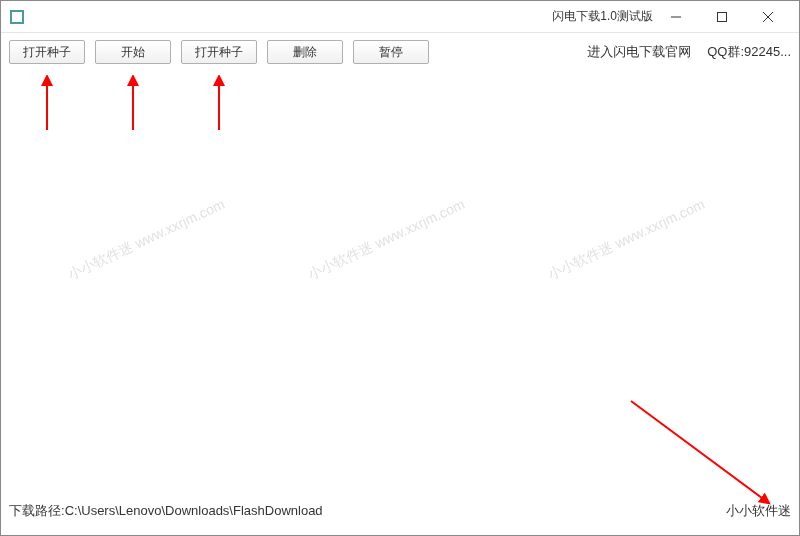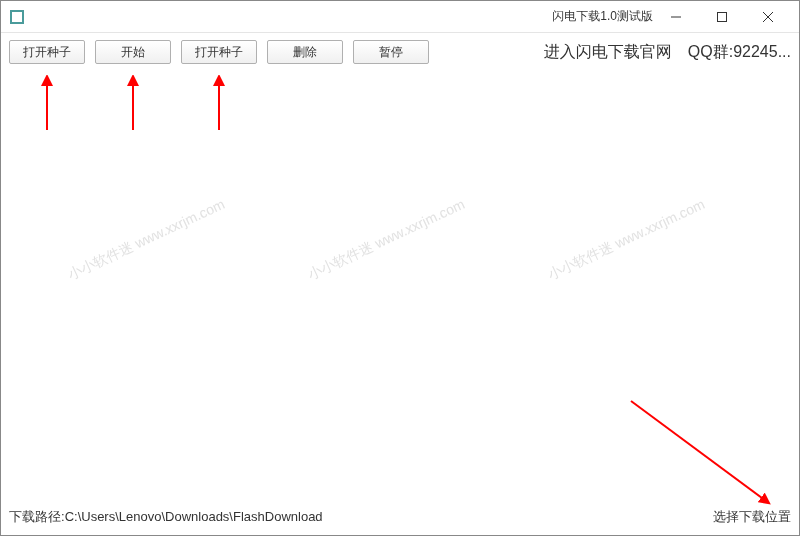--- a/index.html
+++ b/index.html
@@ -69,21 +69,21 @@
       color: #333333;
       cursor: pointer;
       display: flex;
       align-items: center;
       justify-content: center;
     }
     .toolbar-right {
       margin-left: auto;
       display: flex;
       gap: 16px;
-      font-size: 16px;
+      font-size: 13px;
       color: #333333;
     }
     .toolbar-link {
       cursor: pointer;
     }
     .content-area {
       position: absolute;
       top: 70px;
       left: 0;
       right: 0;
@@ -95,21 +95,21 @@
       position: absolute;
       color: #e2e2e2;
       font-size: 14px;
       transform: rotate(-25deg);
       white-space: nowrap;
       pointer-events: none;
       user-select: none;
     }
     .statusbar {
       position: absolute;
-      bottom: 6px;
+      bottom: 12px;
       left: 0;
       right: 0;
       height: 24px;
       display: flex;
       align-items: center;
       padding: 0 8px;
       font-size: 13px;
       color: #333333;
       background: #ffffff;
     }
@@ -169,21 +169,21 @@
 <div class="content-area">
   <div class="watermark" style="top:160px; left:60px;">小小软件迷 www.xxrjm.com</div>
   <div class="watermark" style="top:160px; left:300px;">小小软件迷 www.xxrjm.com</div>
   <div class="watermark" style="top:160px; left:540px;">小小软件迷 www.xxrjm.com</div>
 </div>
 
 <div class="statusbar">
   <span class="status-path">
     <span>下载路径:</span><span>C:\Users\Lenovo\Downloads\FlashDownload</span>
   </span>
-  <span class="status-choose">选择下载位置</span>
+  <span class="status-choose">小小软件迷</span>
 </div>
 
 <svg class="arrow" style="top:74px; left:36px;" width="20" height="60">
   <defs>
       <marker id="ah1" markerWidth="6" markerHeight="6" refX="3" refY="3" orient="auto">
         <path d="M0,0 L6,3 L0,6 Z" fill="#ff0000"></path>
       </marker>
     </defs>
   <line x1="10" y1="55" x2="10" y2="5" stroke="#ff0000" stroke-width="2" marker-end="url(#ah1)"></line>
 </svg>

